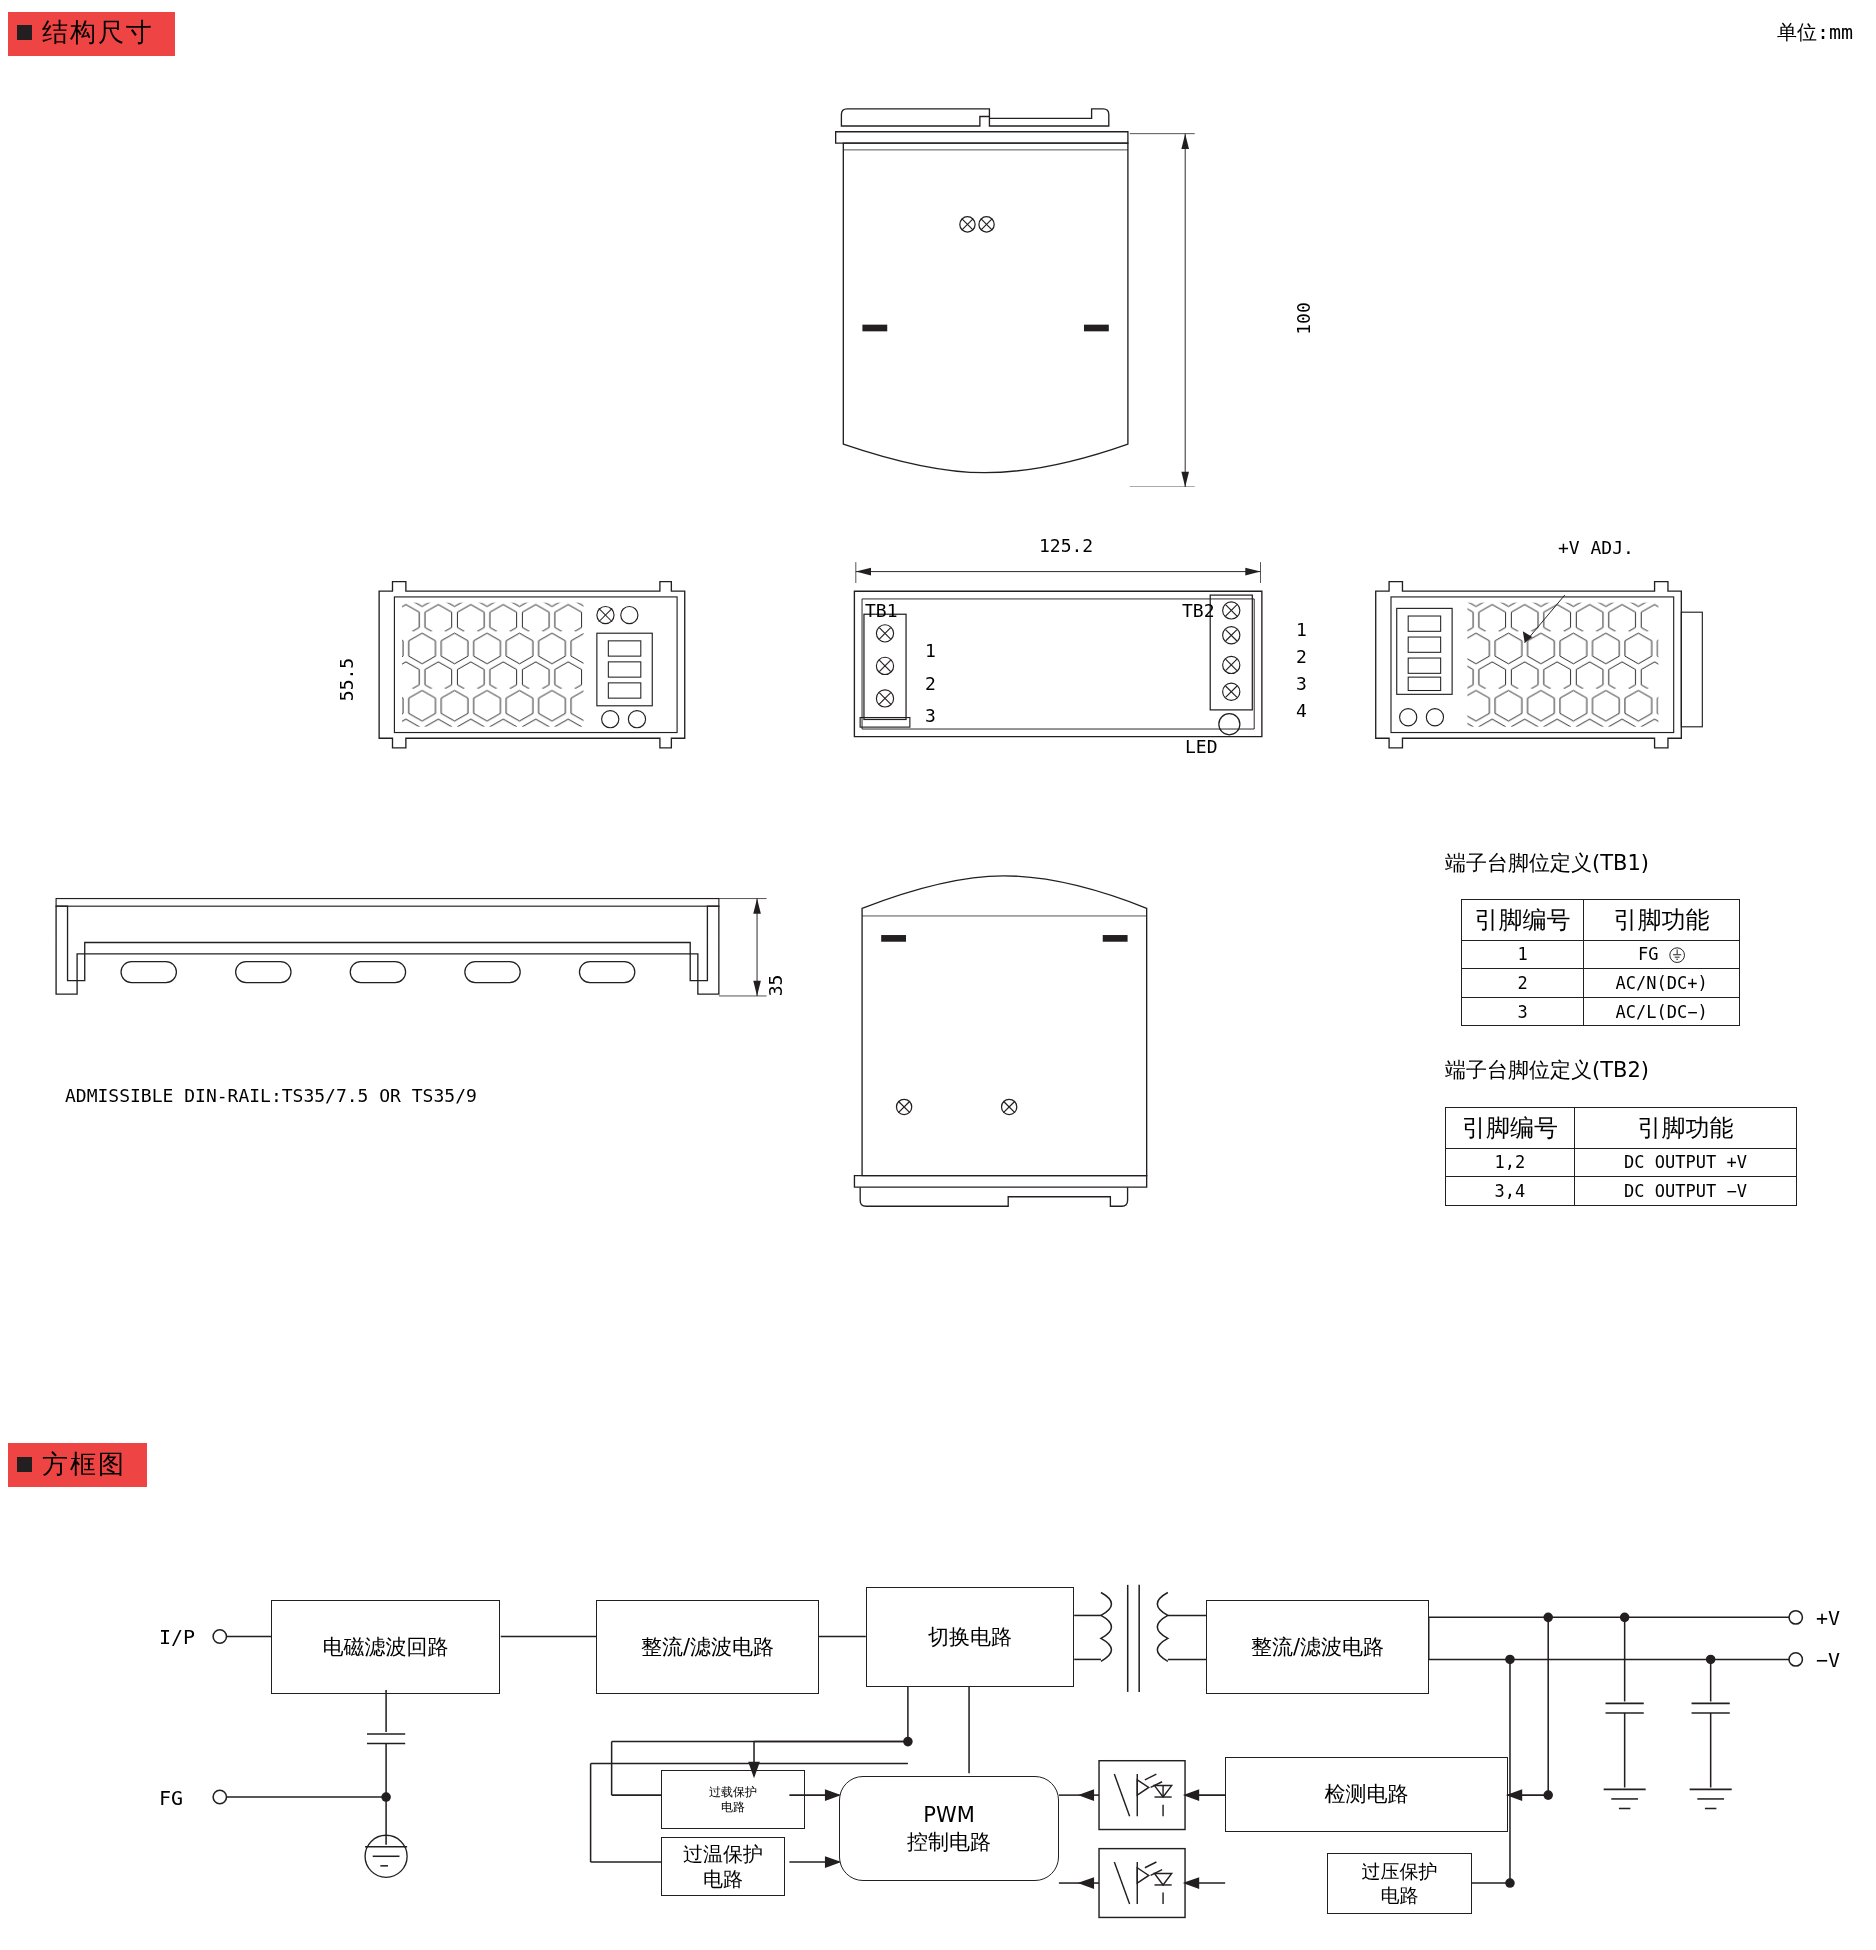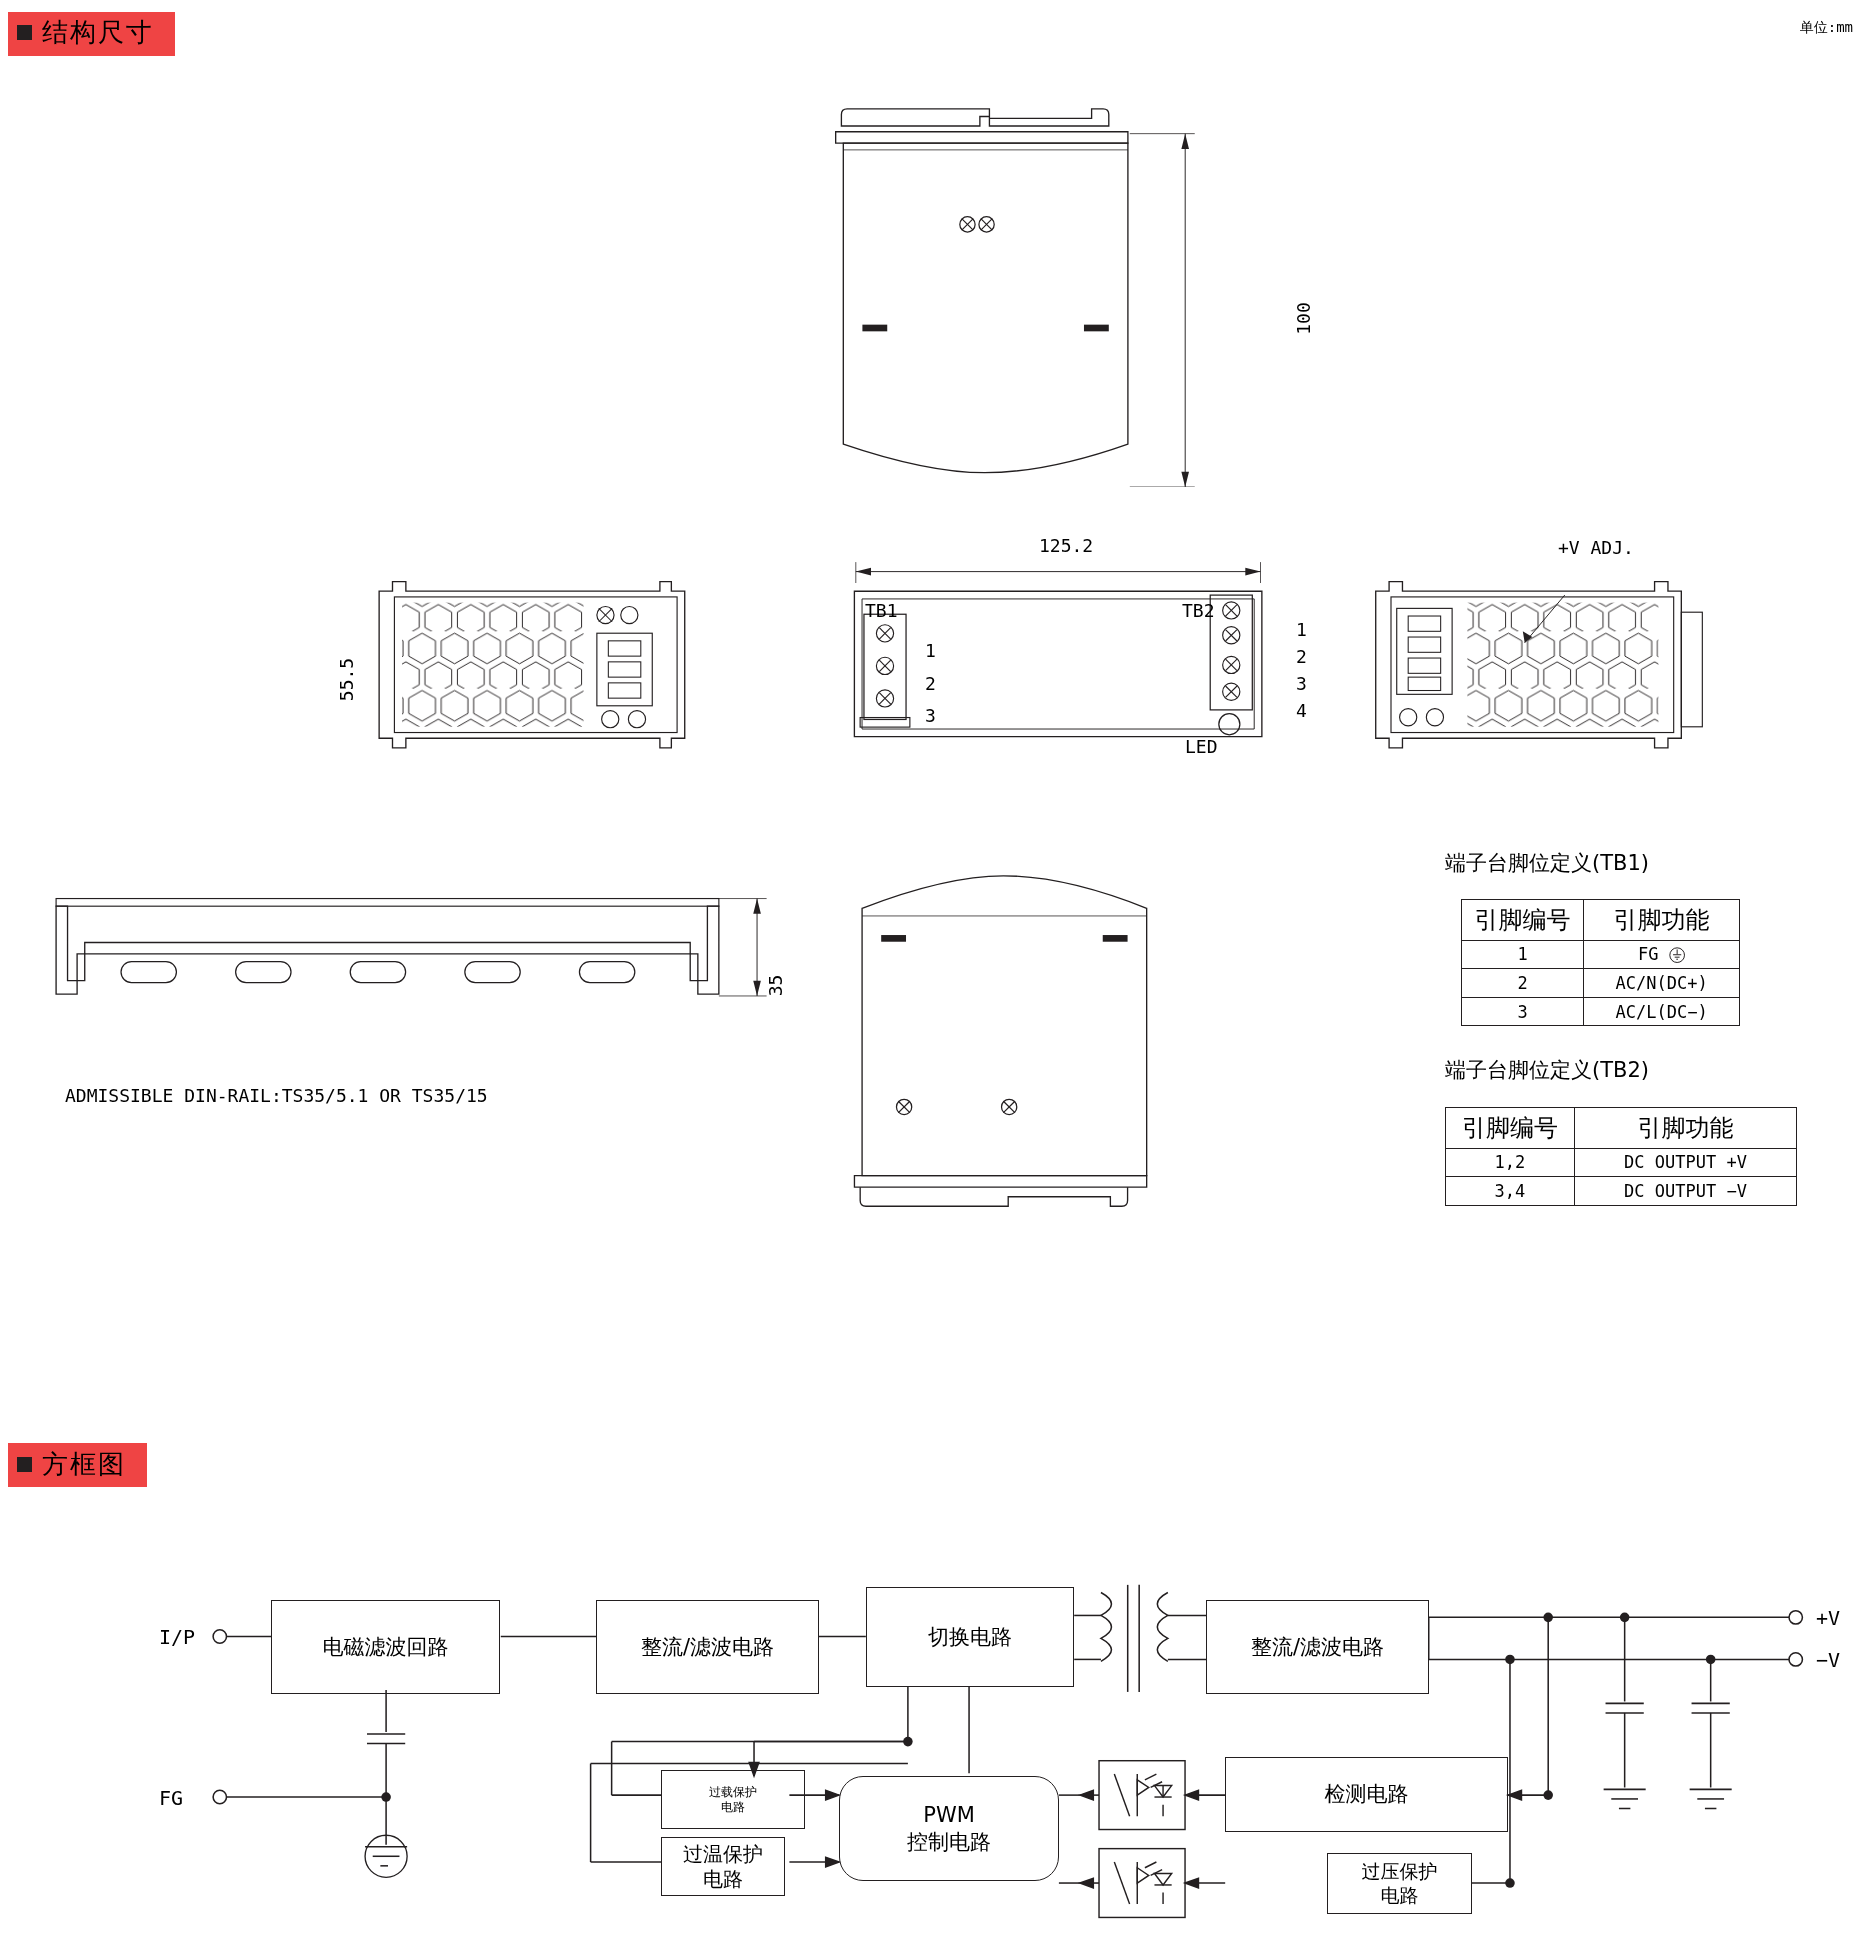--- a/index.html
+++ b/index.html
@@ -4,21 +4,21 @@
 <style>
   html,body{margin:0;padding:0;background:#ffffff;}
   body{width:1876px;height:1951px;position:relative;font-family:"Liberation Sans",sans-serif;color:#000;}
   .page{position:absolute;left:0;top:0;width:1876px;height:1951px;}
 
   
   .sec-head{position:absolute;display:flex;align-items:center;gap:9.6px;background:#ef4444;padding:3.8px 21px 5.7px 9.6px;}
   .sec-head .sq{width:15.3px;height:15.3px;background:#231f20;display:inline-block;}
   .sec-head .tx{font-family:"DejaVu Sans",sans-serif;font-size:26px;letter-spacing:1.9px;}
 
-  .unit{position:absolute;right:23px;top:19px;font-family:"DejaVu Sans Mono",monospace;font-size:14px;}
+  .unit{position:absolute;right:23px;top:19px;font-family:"DejaVu Sans Mono",monospace;font-size:20px;}
   .lbl{position:absolute;font-family:"DejaVu Sans Mono",monospace;font-size:18px;white-space:nowrap;}
   .rot{transform-origin:50% 50%;transform:rotate(-90deg);}
 
   
   
   table.pin-table{position:absolute;border-collapse:collapse;font-family:"DejaVu Sans Mono",monospace;font-size:17px;}
   table.pin-table td,table.pin-table th{border:1px solid #231f20;padding:3.8px 5.7px;text-align:center;font-weight:normal;}
   table.pin-table th{font-family:"DejaVu Sans",sans-serif;font-size:24px;}
   .tbl-title{position:absolute;font-family:"DejaVu Sans",sans-serif;font-size:21px;white-space:nowrap;}
 
@@ -191,21 +191,21 @@
       <rect x="556" y="76" width="58" height="22" rx="11"></rect>
     </g>
 
     <line x1="742" y1="10" x2="742" y2="112" stroke="#231f20" stroke-width="1"></line>
     <polygon points="742,10 738,26 746,26" fill="#231f20"></polygon>
     <polygon points="742,112 738,96 746,96" fill="#231f20"></polygon>
     <line x1="702" y1="10" x2="752" y2="10" stroke="#231f20" stroke-width="0.8"></line>
     <line x1="702" y1="112" x2="752" y2="112" stroke="#231f20" stroke-width="0.8"></line>
   </svg>
   <div class="lbl rot" style="left:765px;top:975px;">35</div>
-  <div class="lbl" style="left:65px;top:1085px;">ADMISSIBLE DIN-RAIL:TS35/5.1 OR TS35/15</div>
+  <div class="lbl" style="left:65px;top:1085px;">ADMISSIBLE DIN-RAIL:TS35/7.5 OR TS35/9</div>
 
   <svg style="position:absolute;left:841px;top:851px;" width="449" height="382" viewBox="0 0 470 400">
     <path d="M22 60 Q110 26 170 26 Q235 26 320 60 L320 340 L22 340 Z" fill="none" stroke="#231f20" stroke-width="1.4"></path>
     <path d="M22 68 L320 68" stroke="#231f20" stroke-width="0.8"></path>
     <rect x="42" y="88" width="26" height="7" fill="#231f20"></rect>
     <rect x="274" y="88" width="26" height="7" fill="#231f20"></rect>
     <g stroke="#231f20" stroke-width="1.3" fill="none">
       <circle cx="66" cy="268" r="8"></circle>
         <line x1="60" y1="262" x2="72" y2="274"></line>
         <line x1="72" y1="262" x2="60" y2="274"></line>

